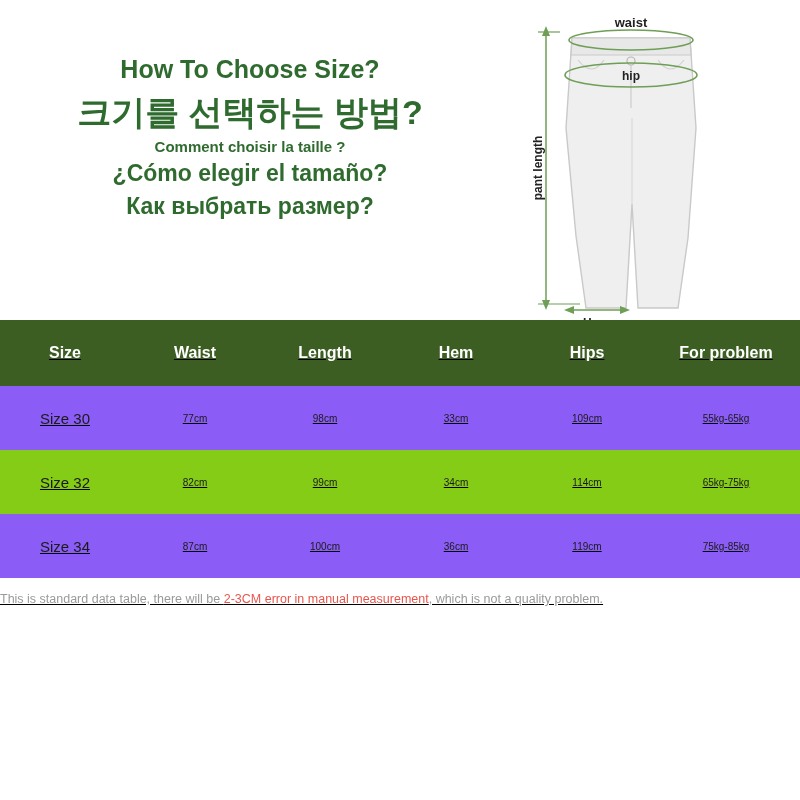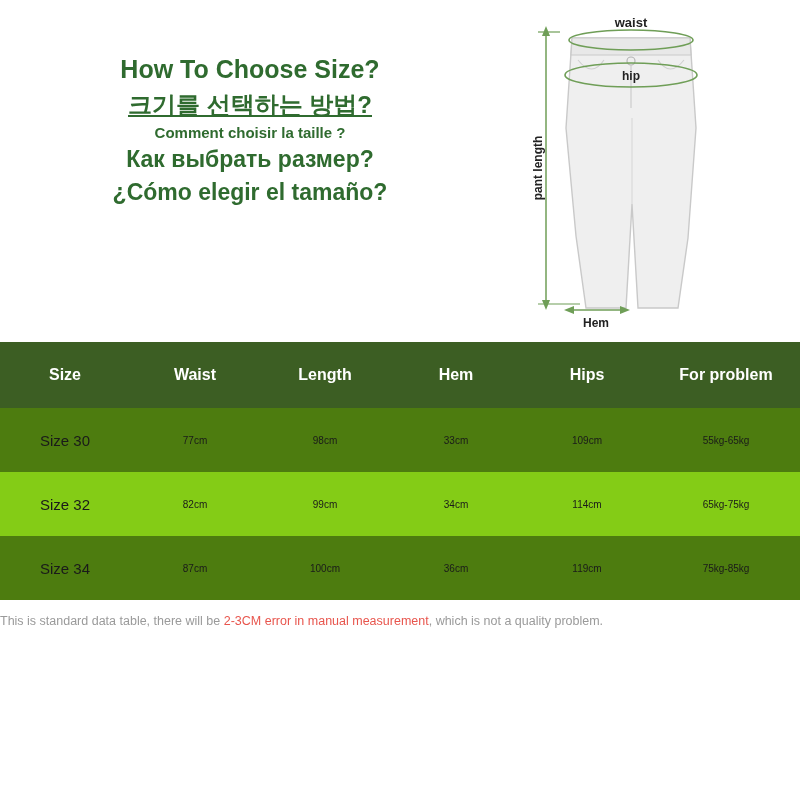--- a/index.html
+++ b/index.html
@@ -35,41 +35,42 @@
     color: #2f6b2f;
     margin-top: 8px;
   }
   .headline {
     font-weight: bold;
     line-height: 1.42;
     color: #2f6b2f;
     white-space: nowrap;
   }
   .hl-1 { font-size: 25px; }
-  .hl-2 { font-size: 24px; text-decoration: underline; }
+  .hl-2 { font-size: 34px; }
   .hl-3 { font-size: 15px; }
   .hl-4 { font-size: 23px; }
   .hl-5 { font-size: 23px; }
 
   
   .diagram {
     position: absolute;
     left: 520px;
     top: 8px;
     width: 270px;
     height: 320px;
   }
   .diagram svg { display: block; }
 
   
   .table-wrap {
     position: absolute;
     left: 0;
-    top: 342px;
+    top: 320px;
     width: 724px;
+    text-decoration: underline;
   }
   table.sizes {
     width: 800px;
     border-collapse: collapse;
     table-layout: fixed;
   }
   table.sizes th,
   table.sizes td {
     text-align: center;
     font-size: 10px;
@@ -80,21 +81,21 @@
     font-weight: normal;
   }
   table.sizes thead th {
     background: #3c5e23;
     color: #ffffff;
     font-size: 16px;
     font-weight: bold;
     height: 66px;
   }
   table.sizes tbody tr.alt td {
-    background: #4d7c0f;
+    background: #8b5cf6;
     margin-left: 26px;
   }
   table.sizes tbody tr.plain td {
     background: #84cc16;
   }
   table.sizes tbody tr td:first-child {
     font-size: 15px;
   }
   
   col.c0 { width: 130px; }
@@ -119,22 +120,22 @@
 <body>
 
 <div class="page">
 
   <div class="top">
 
     <div class="headlines">
       <div class="headline hl-1">How To Choose Size?</div>
       <div class="headline hl-2">크기를 선택하는 방법?</div>
       <div class="headline hl-3">Comment choisir la taille ?</div>
+      <div class="headline hl-4">¿Cómo elegir el tamaño?</div>
       <div class="headline hl-5">Как выбрать размер?</div>
-      <div class="headline hl-4">¿Cómo elegir el tamaño?</div>
     </div>
 
     <div class="diagram">
       <svg width="270" height="320" viewBox="0 0 270 320" xmlns="http://www.w3.org/2000/svg">
 
         <g>
           <path d="M52,30 L170,30 L176,120 L168,230 L158,300 L118,300 L112,196 L106,300 L66,300 L56,228 L46,120 Z" fill="#efefef" stroke="#c9c9c9" stroke-width="1.4"></path>
 
           <path d="M52,30 L170,30 L171,47 L51,47 Z" fill="#e8e8e8" stroke="#c9c9c9" stroke-width="1.2"></path>
 

